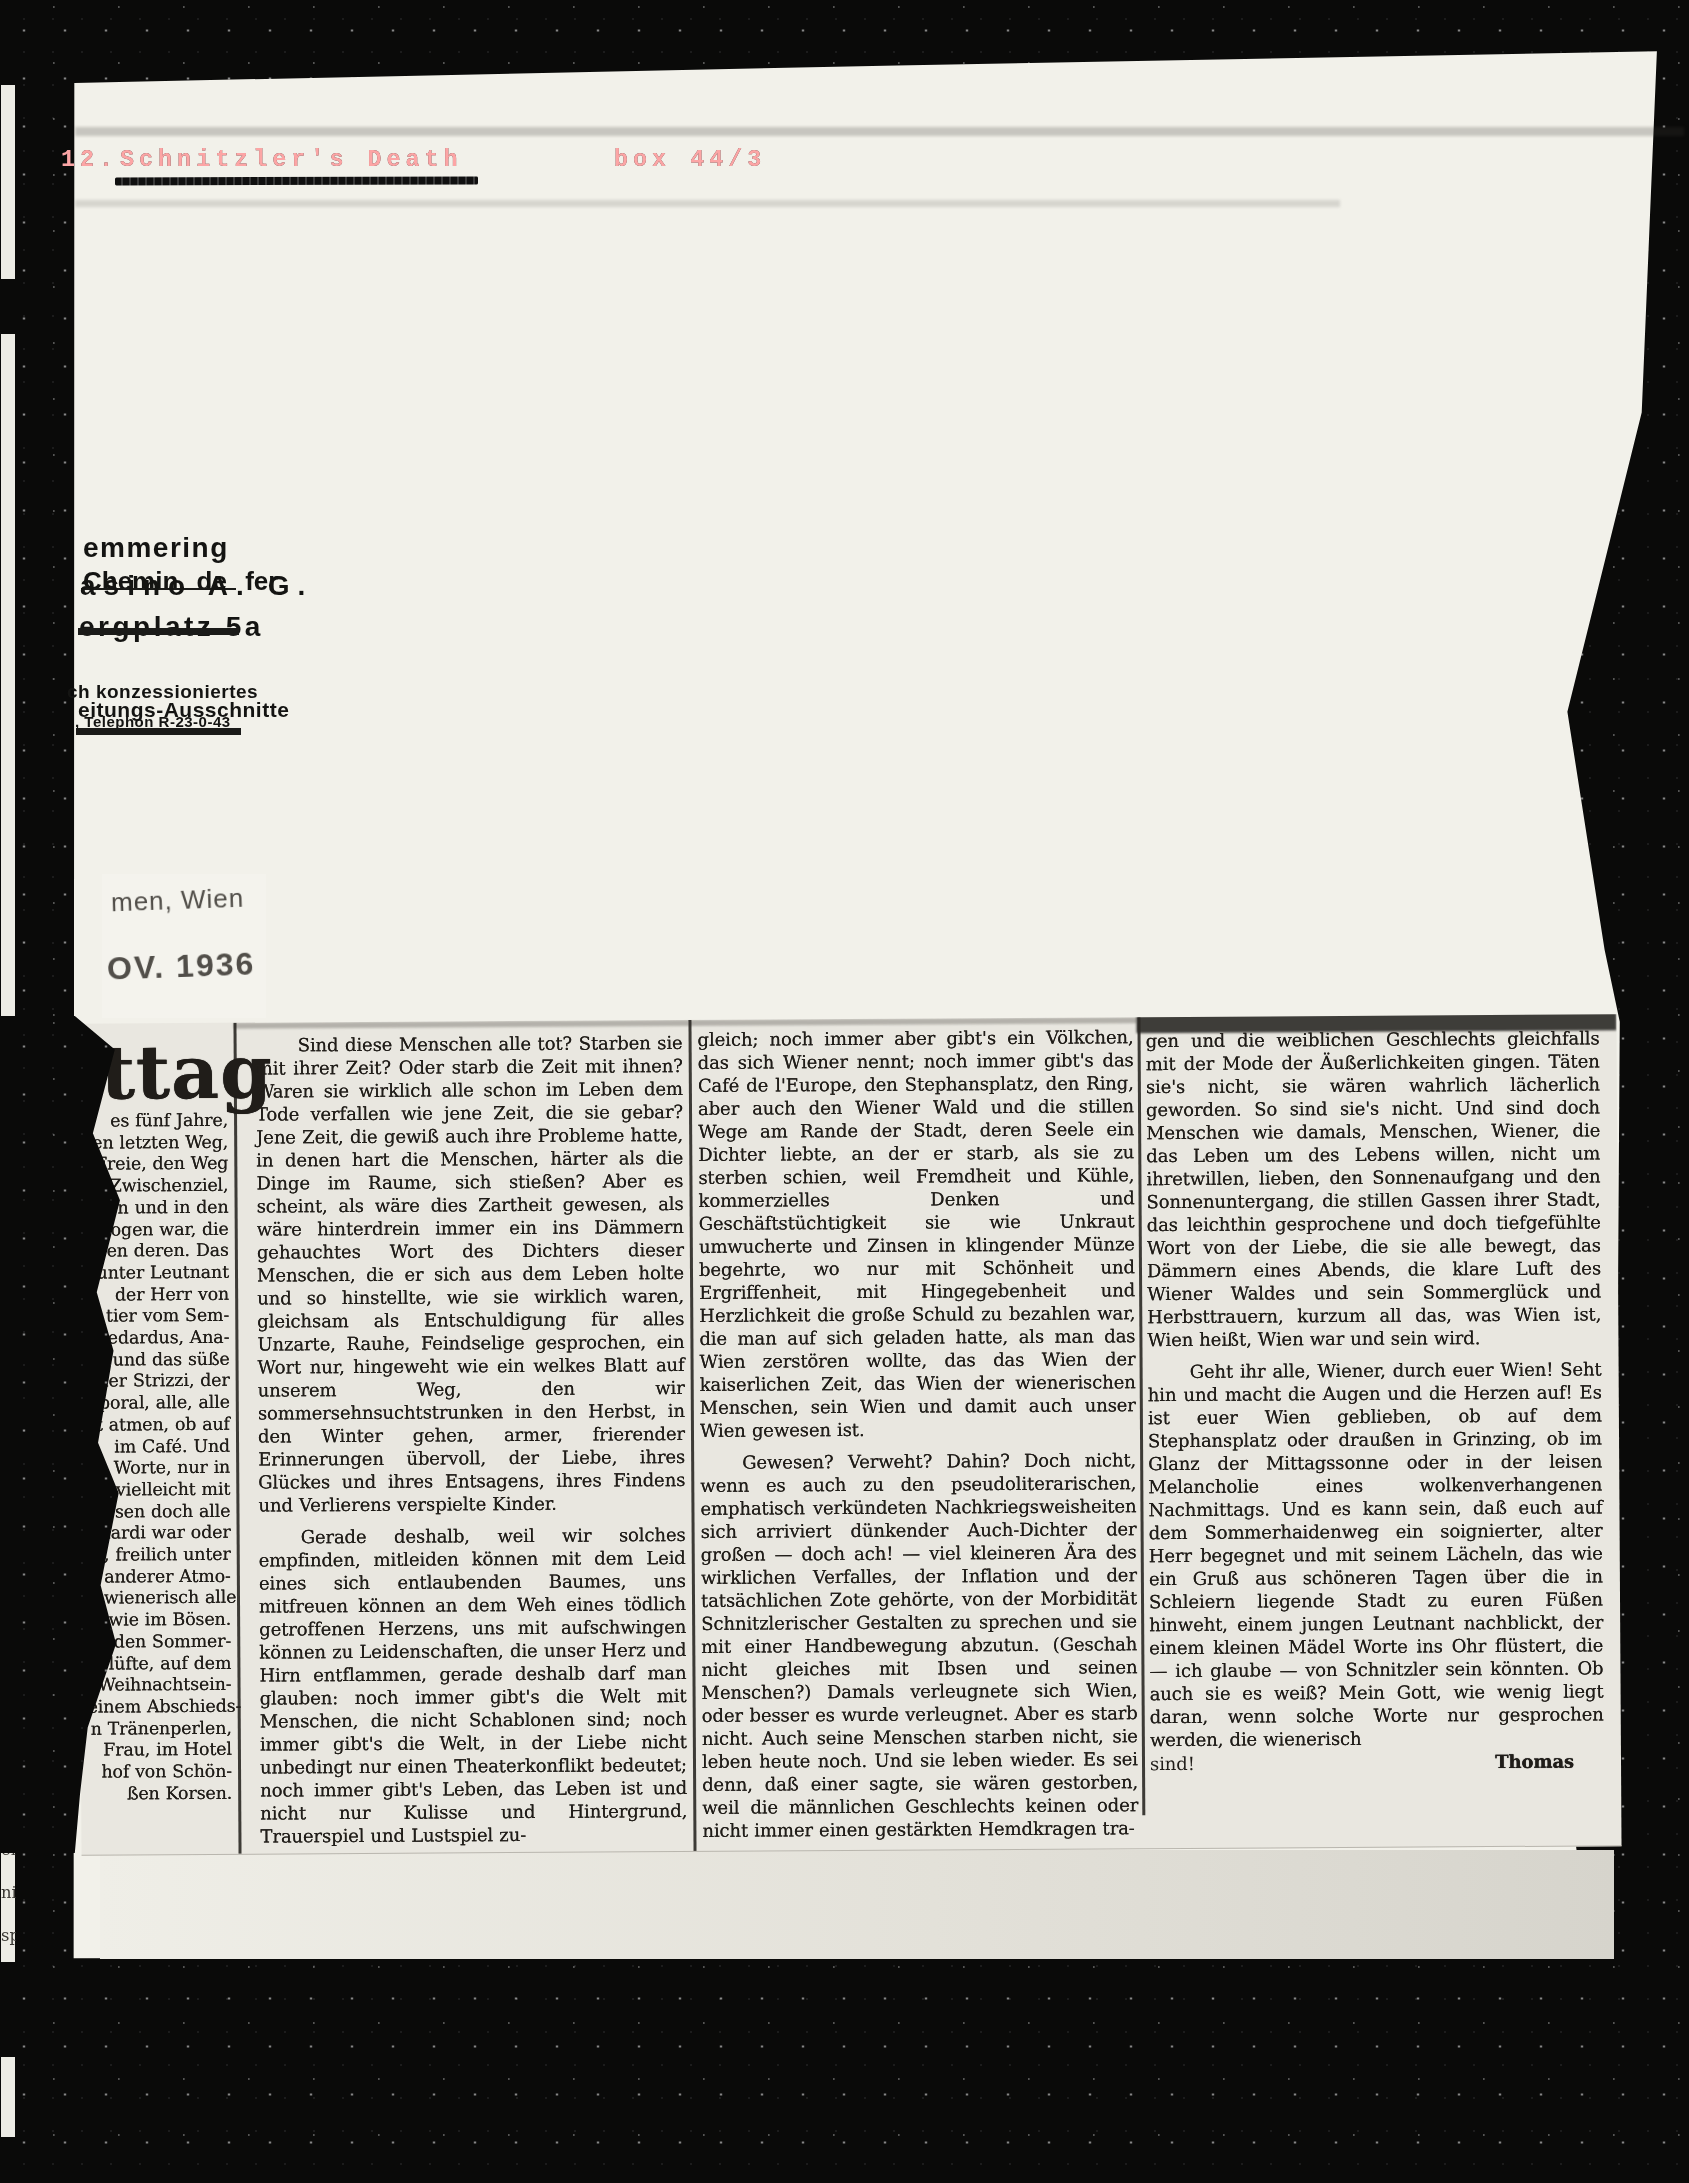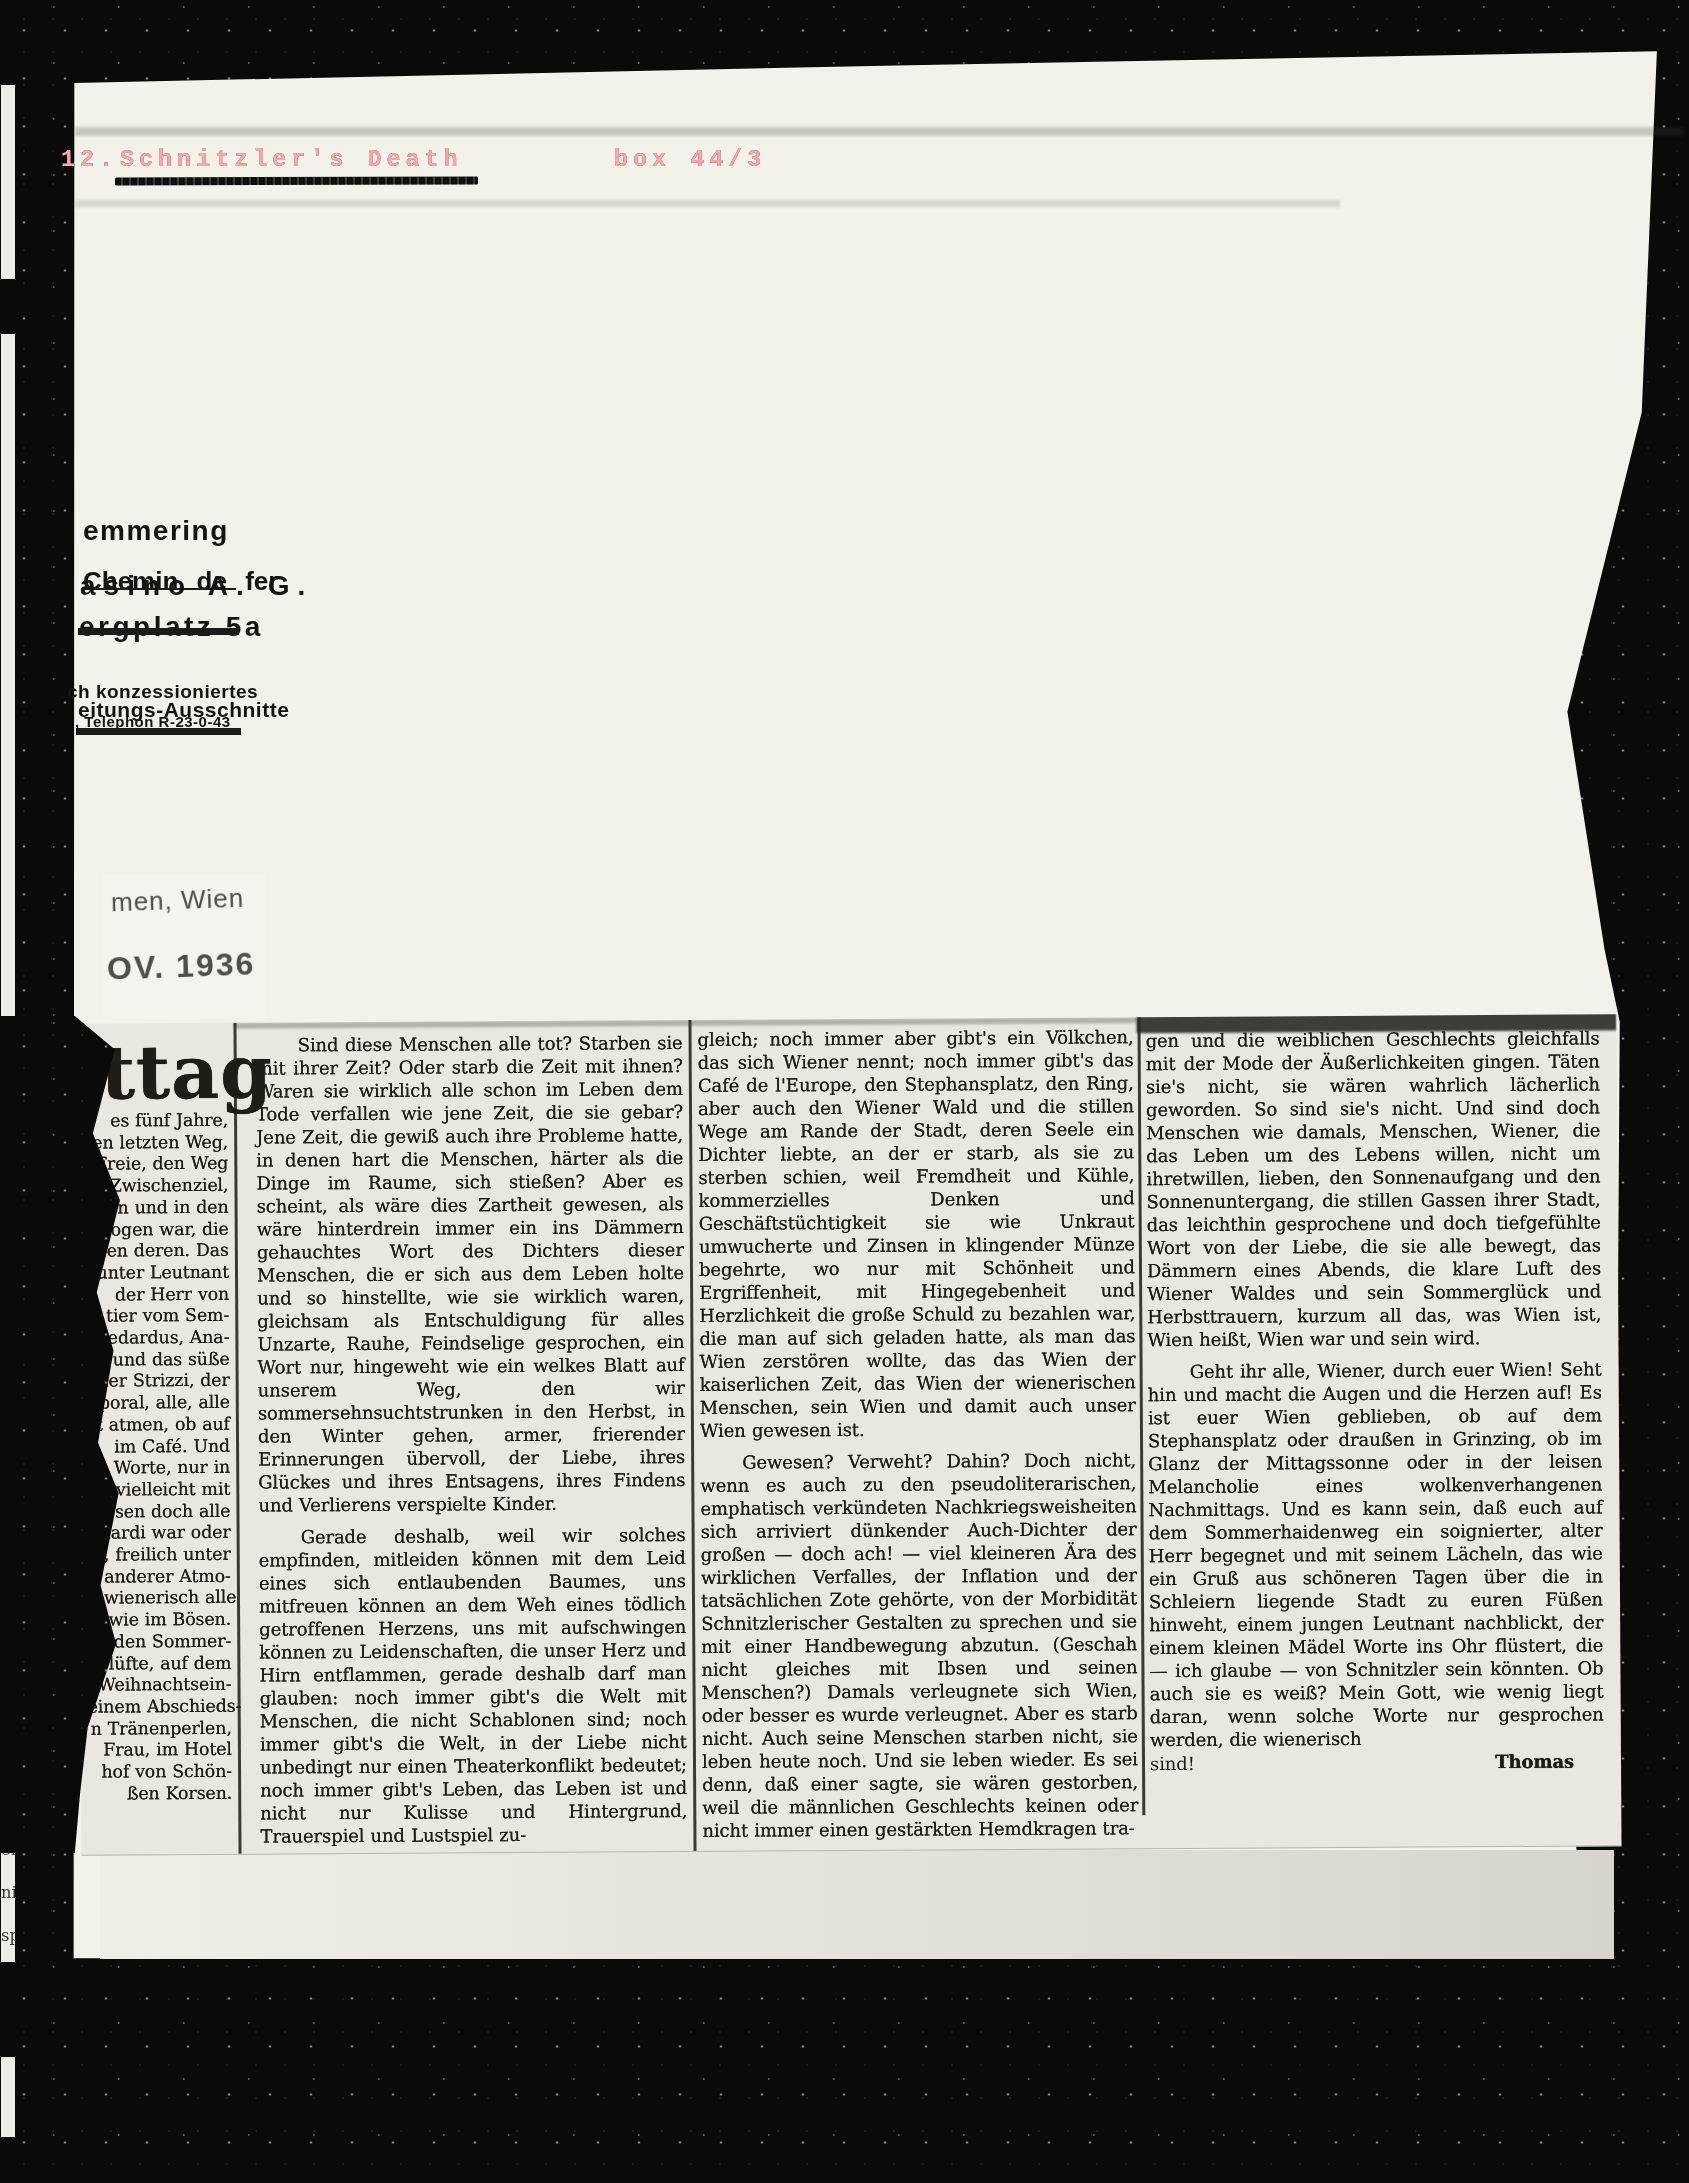--- a/index.html
+++ b/index.html
@@ -79,21 +79,21 @@
     </div>
 
   <div class="abs smudge" style="left:75px;top:127px;width:1609px;height:9px;background:rgba(62,60,56,.24);"></div>
   <div class="abs smudge" style="left:75px;top:200px;width:1265px;height:6.5px;background:rgba(90,88,82,.18);"></div>
 
   <div class="abs typed" style="left:61px;top:147px;">12.</div>
   <div class="abs typed" style="left:120px;top:147px;">Schnitzler's Death</div>
   <div class="abs" id="title-underline"></div>
   <div class="abs typed" style="left:614px;top:147px;">box 44/3</div>
 
-  <div class="abs lh" style="left:83px;top:515px;font-size:28px;letter-spacing:1.5px;">emmering</div>
+  <div class="abs lh" style="left:83px;top:532px;font-size:28px;letter-spacing:1.5px;">emmering</div>
   <div class="abs lh" style="left:83px;top:566px;font-size:26px;word-spacing:11px;">Chemin de fer</div>
   <div class="abs lh-rule" style="left:81px;top:588px;width:155px;height:2px;"></div>
   <div class="abs lh" style="left:80px;top:570px;font-size:28px;letter-spacing:8px;">asino A. G.</div>
   <div class="abs lh" style="left:79px;top:611px;font-size:28px;letter-spacing:3.5px;">ergplatz 5a</div>
   <div class="abs lh-rule" style="left:78px;top:628px;width:161px;height:6.5px;"></div>
   <div class="abs lh" style="left:67px;top:681px;font-size:19px;letter-spacing:0.5px;">ch konzessioniertes</div>
   <div class="abs lh" style="left:78px;top:698px;font-size:21px;letter-spacing:0.5px;">eitungs-Ausschnitte</div>
   <div class="abs lh" style="left:75px;top:713px;font-size:15px;letter-spacing:0.5px;">, Telephon R-23-0-43</div>
   <div class="abs lh-rule" style="left:76px;top:728px;width:165px;height:6.5px;"></div>
 

